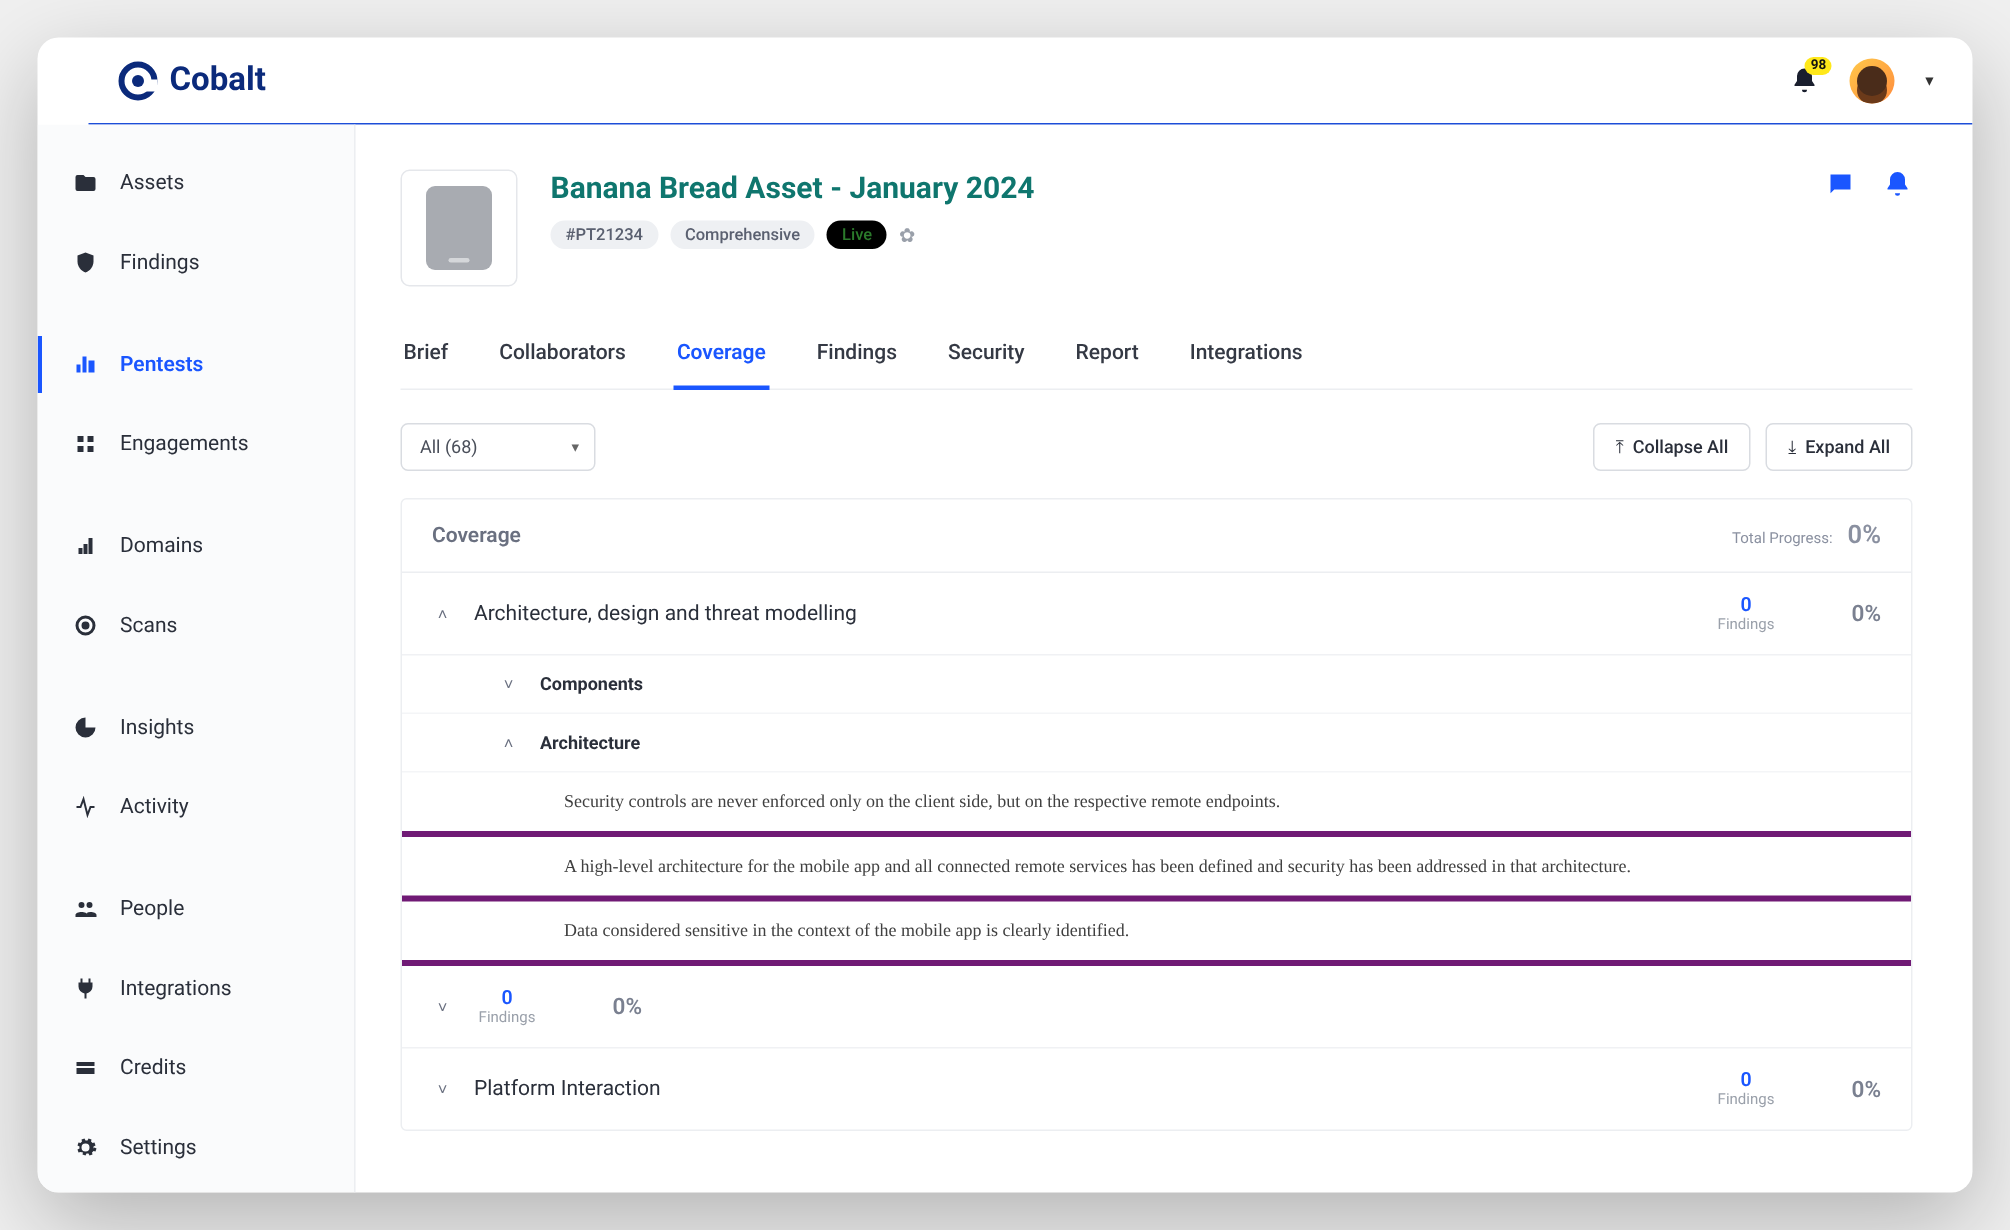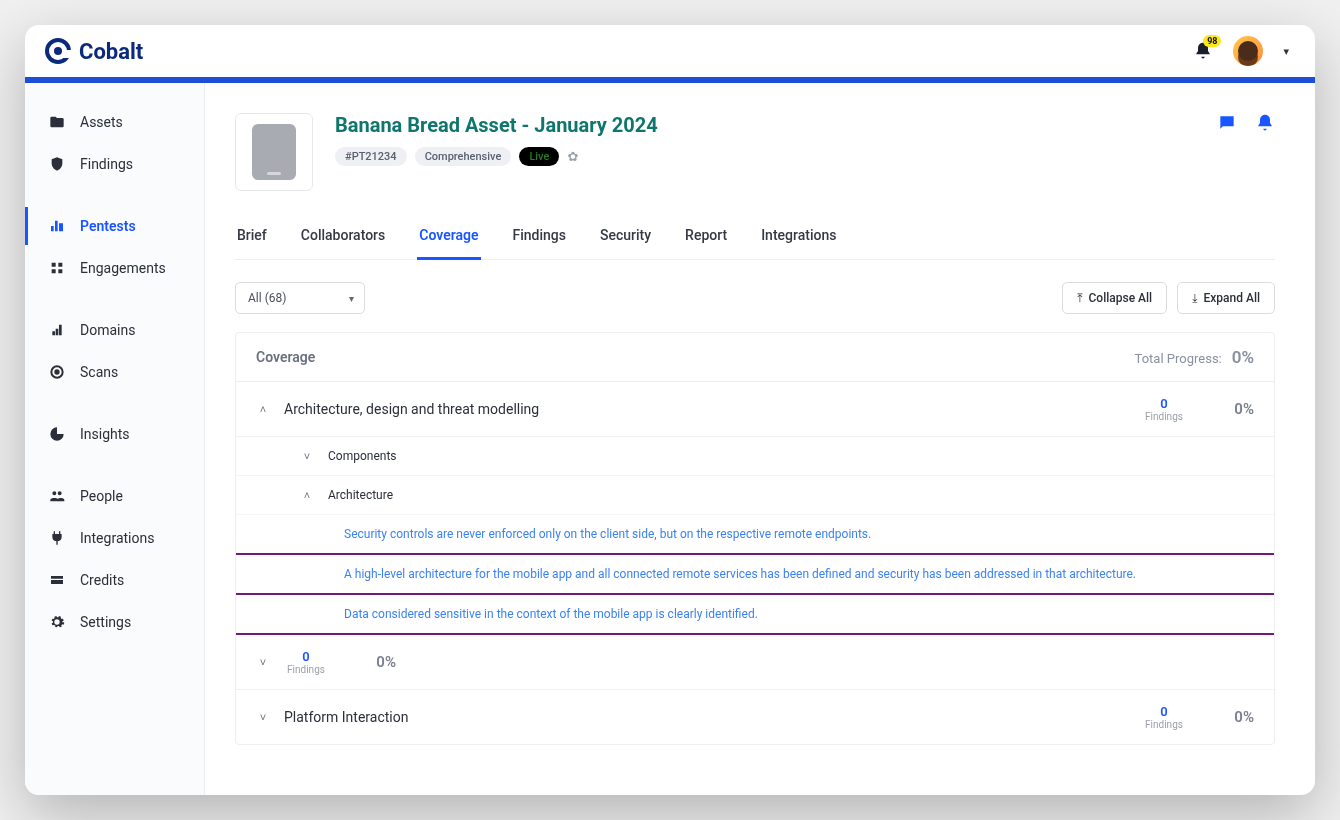--- a/index.html
+++ b/index.html
@@ -1,32 +1,32 @@
 <!DOCTYPE html>
 <html><head>
 <meta charset="utf-8">
 <style>
   * { box-sizing: border-box; margin: 0; padding: 0; font-family: -apple-system, BlinkMacSystemFont, "Segoe UI", Roboto, sans-serif; }
   body { background: #f0f0f0; display:flex; align-items:center; justify-content:center; width:1340px; height:820px; }
   .app-frame { width:1290px; height:770px; background:#fff; border-radius:14px; overflow:hidden; box-shadow:0 20px 60px rgba(0,0,0,.25); display:flex; flex-direction:column; }
-  .topbar { height:58px; display:flex; align-items:center; justify-content:space-between; padding:0 26px 0 20px; border-bottom:6px solid #1d4ed8; }
+  .topbar { height:58px; display:flex; align-items:center; justify-content:space-between; padding:0 26px 0 20px; border-bottom:1px solid #1d4ed8;margin-left:34px; }
   .logo { display:flex; align-items:center; gap:8px; }
   .logo-mark { width:26px; height:26px; border:4px solid #0b2a7b; border-radius:50%; position:relative; display:flex; align-items:center; justify-content:center; }
   .logo-mark::before { content:""; width:8px; height:8px; background:#0b2a7b; border-radius:50%; }
   .logo-mark::after { content:""; position:absolute; right:-4px; top:8px; width:8px; height:8px; background:#fff; }
   .logo-text { font-size:22px; font-weight:700; color:#0b2a7b; }
   .topbar-right { display:flex; align-items:center; gap:20px; }
   .bell-wrap { position:relative; }
   .badge { position:absolute; top:-6px; right:-8px; background:#ffe81a; color:#111; font-size:9px; font-weight:700; padding:1px 4px; border-radius:8px; }
   .avatar { width:30px; height:30px; border-radius:50%; background:linear-gradient(135deg,#ffc94a,#ff8b3d); display:flex; align-items:center; justify-content:center; overflow:hidden; }
   .avatar-inner { width:20px; height:20px; border-radius:50%; background:#4a2c1a; box-shadow:0 6px 0 0 #6b3a1a; }
   .caret { font-size:11px; color:#333; }
 
   .body { flex:1; display:flex; overflow:hidden; }
-  .sidebar { width:180px; background:#fafbfc; border-right:1px solid #eceef1; padding:20px 0; display:flex; flex-direction:column; gap:4px; }
+  .sidebar { width:212px; background:#fafbfc; border-right:1px solid #eceef1; padding:20px 0; display:flex; flex-direction:column; gap:15px; }
   .side-item { display:flex; align-items:center; gap:14px; padding:10px 20px; font-size:14px; color:#2a2f3a; cursor:pointer; border-left:3px solid transparent; }
   .side-item.active { color:#1a56ff; border-left-color:#1a56ff; font-weight:600; }
   .side-item .ic { width:18px; height:18px; display:flex; align-items:center; justify-content:center; }
   .side-sep { height:16px; }
 
   .main { flex:1; overflow:auto; padding:30px 40px 0 30px; }
   .asset-header { display:flex; align-items:flex-start; gap:22px; margin-bottom:26px; }
   .asset-thumb-wrap { width:78px; height:78px; border:1px solid #e5e7eb; border-radius:6px; display:flex; align-items:center; justify-content:center; }
   .asset-thumb { width:44px; height:56px; background:#a8abb1; border-radius:6px; position:relative; }
   .asset-thumb::after { content:""; position:absolute; bottom:5px; left:50%; transform:translateX(-50%); width:14px; height:3px; background:#d5d7da; border-radius:2px; }
@@ -43,35 +43,35 @@
 
   .toolbar { display:flex; align-items:center; justify-content:space-between; margin-bottom:18px; }
   .dropdown { height:32px; border:1px solid #d9dce1; border-radius:5px; padding:0 26px 0 12px; font-size:12px; color:#4a4f5a; display:flex; align-items:center; position:relative; min-width:130px; background:#fff; cursor:pointer; }
   .dropdown::after { content:"▾"; position:absolute; right:10px; font-size:10px; color:#666; }
   .btn { height:32px; border:1px solid #d9dce1; border-radius:5px; background:#fff; padding:0 14px; font-size:12px; color:#2a2f3a; display:flex; align-items:center; gap:6px; cursor:pointer; font-weight:500; }
   .btn-group { display:flex; gap:10px; }
 
   .coverage-panel { border:1px solid #eceef1; border-radius:4px; }
   .panel-head { display:flex; align-items:center; justify-content:space-between; padding:14px 20px; border-bottom:1px solid #eceef1; }
   .panel-head-title { font-size:14px; color:#6a7080; font-weight:600; }
-  .progress-label { font-size:13px; color:#8a90a0;margin-left:24px; }
+  .progress-label { font-size:10px; color:#8a90a0;margin-left:24px; }
   .progress-val { font-size:17px; color:#8a90a0; font-weight:600; margin-left:6px; }
 
   .acc-row { display:flex; align-items:center; padding:14px 20px; border-bottom:1px solid #f0f1f4; gap:14px; }
   .acc-row:last-child { border-bottom:none; }
   .chev { width:14px; text-align:center; color:#6a7080; font-size:11px; cursor:pointer; }
   .acc-title { flex:1; font-size:14px; color:#2a2f3a; }
   .findings-box { text-align:center; margin-right:20px; min-width:44px; }
   .findings-n { color:#1a56ff; font-size:13px; font-weight:600; }
   .findings-l { color:#9aa0aa; font-size:10px; }
   .pct { font-size:15px; color:#7a8090; font-weight:600; min-width:34px; text-align:right; }
 
   .sub-row { padding:12px 20px 12px 64px; display:flex; align-items:center; border-bottom:1px solid #f4f5f7; gap:14px; }
-  .sub-row .sub-title { font-size:12px; font-weight:400; color:#2a2f3a; }
-  .leaf-row { padding:12px 20px 12px 108px; border-bottom:2px solid #701a75; font-size:12px; color:#3b82f6; }
+  .sub-row .sub-title { font-size:12px; font-weight:700; color:#2a2f3a; }
+  .leaf-row { padding:12px 20px 12px 108px; border-bottom:4px solid #701a75; font-size:12px; color:#404040;font-family:Liberation Serif, serif; }
 
   svg { display:block; }
 </style>
 </head>
 <body>
 
 <div class="app-frame">
 
   <div class="topbar">
     <div class="logo">
@@ -147,20 +147,28 @@
       </div>
       <div class="side-sep"></div>
       <div class="side-item">
         <span class="ic">
             <svg width="16" height="16" viewBox="0 0 24 24">
               <path fill="currentColor" d="M12 2a10 10 0 1 0 10 10h-10V2z"></path>
             </svg>
           </span>
         <span>Insights</span>
       </div>
+      <div class="side-item">
+        <span class="ic">
+            <svg width="16" height="16" viewBox="0 0 24 24">
+              <path fill="none" stroke="currentColor" stroke-width="2" d="M3 12h4l3-8 4 16 3-8h4"></path>
+            </svg>
+          </span>
+        <span>Activity</span>
+      </div>
       <div class="side-sep"></div>
       <div class="side-item">
         <span class="ic">
             <svg width="16" height="16" viewBox="0 0 24 24">
               <path fill="currentColor" d="M8 11a3 3 0 1 0 0-6 3 3 0 0 0 0 6zm8 0a3 3 0 1 0 0-6 3 3 0 0 0 0 6zM2 20v-2c0-2 3-3 6-3s6 1 6 3v2H2zm12 0v-2c0-.8-.3-1.5-.8-2 1-.6 2.3-1 3.8-1 3 0 6 1 6 3v2h-9z"></path>
             </svg>
           </span>
         <span>People</span>
       </div>
       <div class="side-item">

